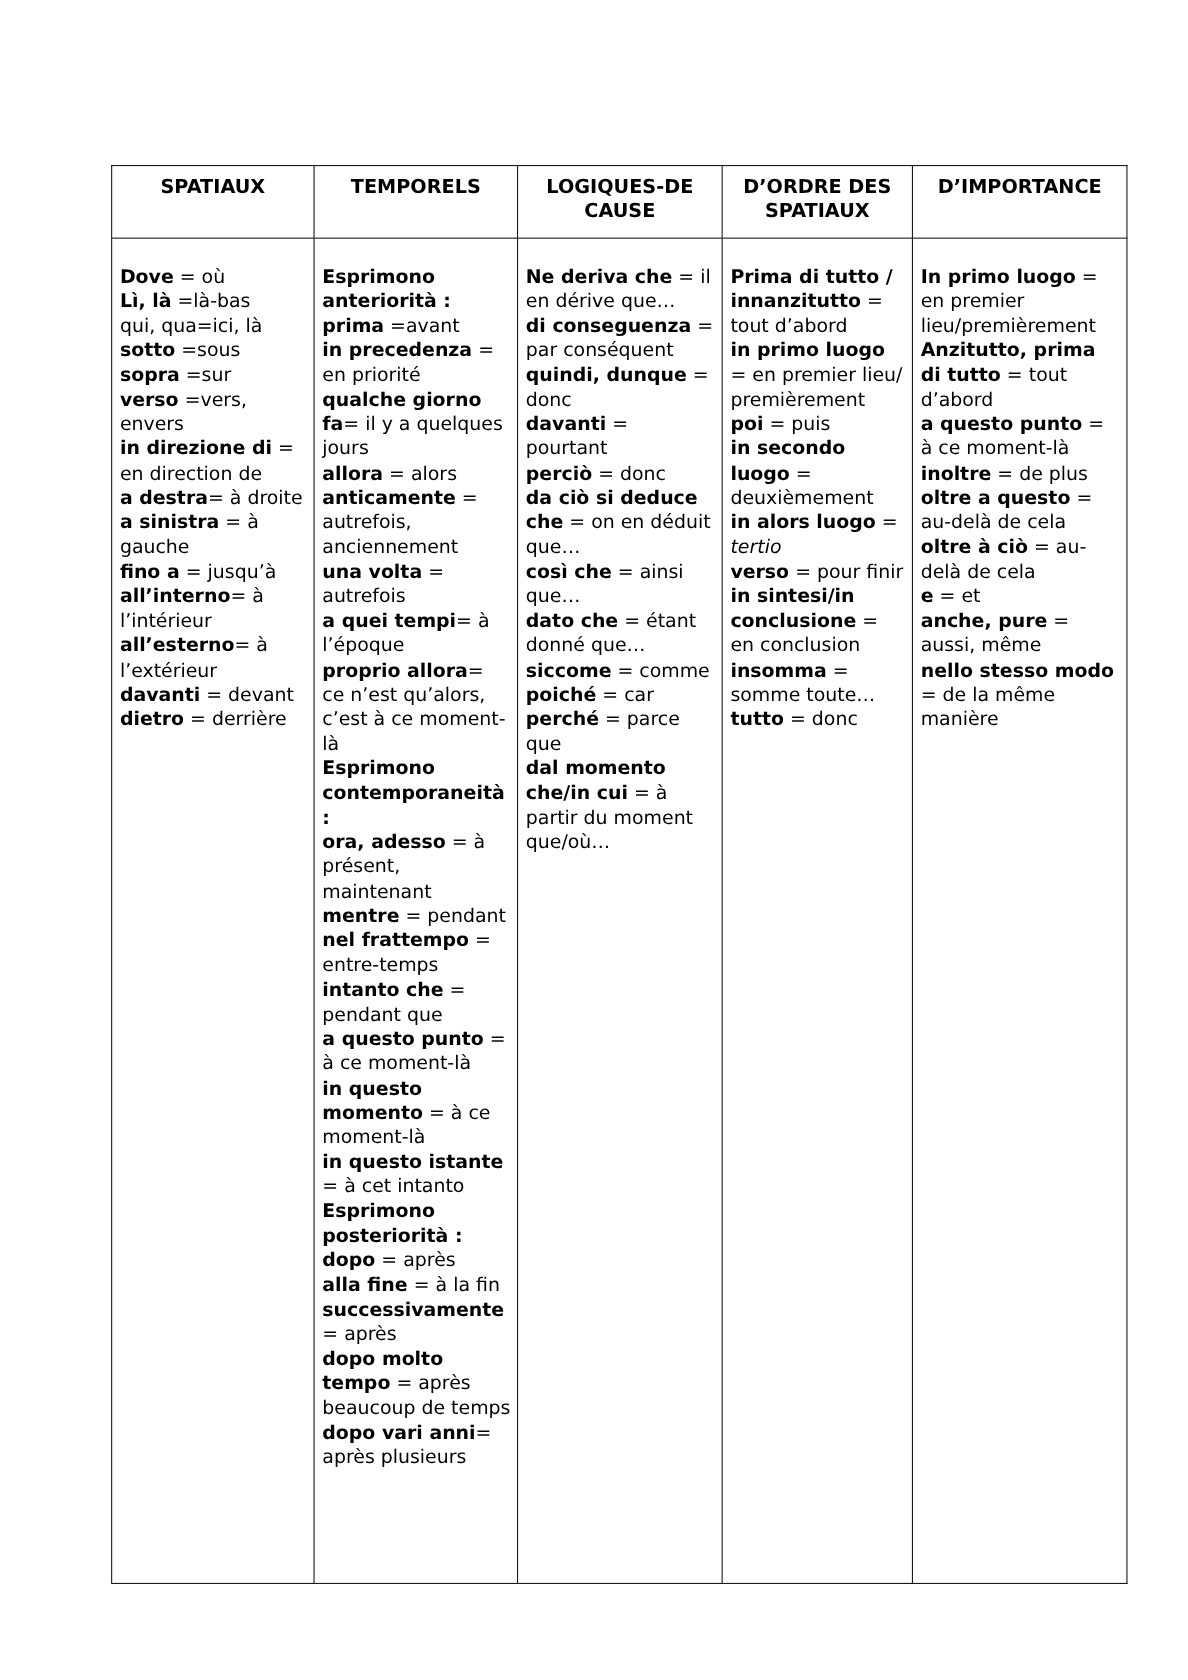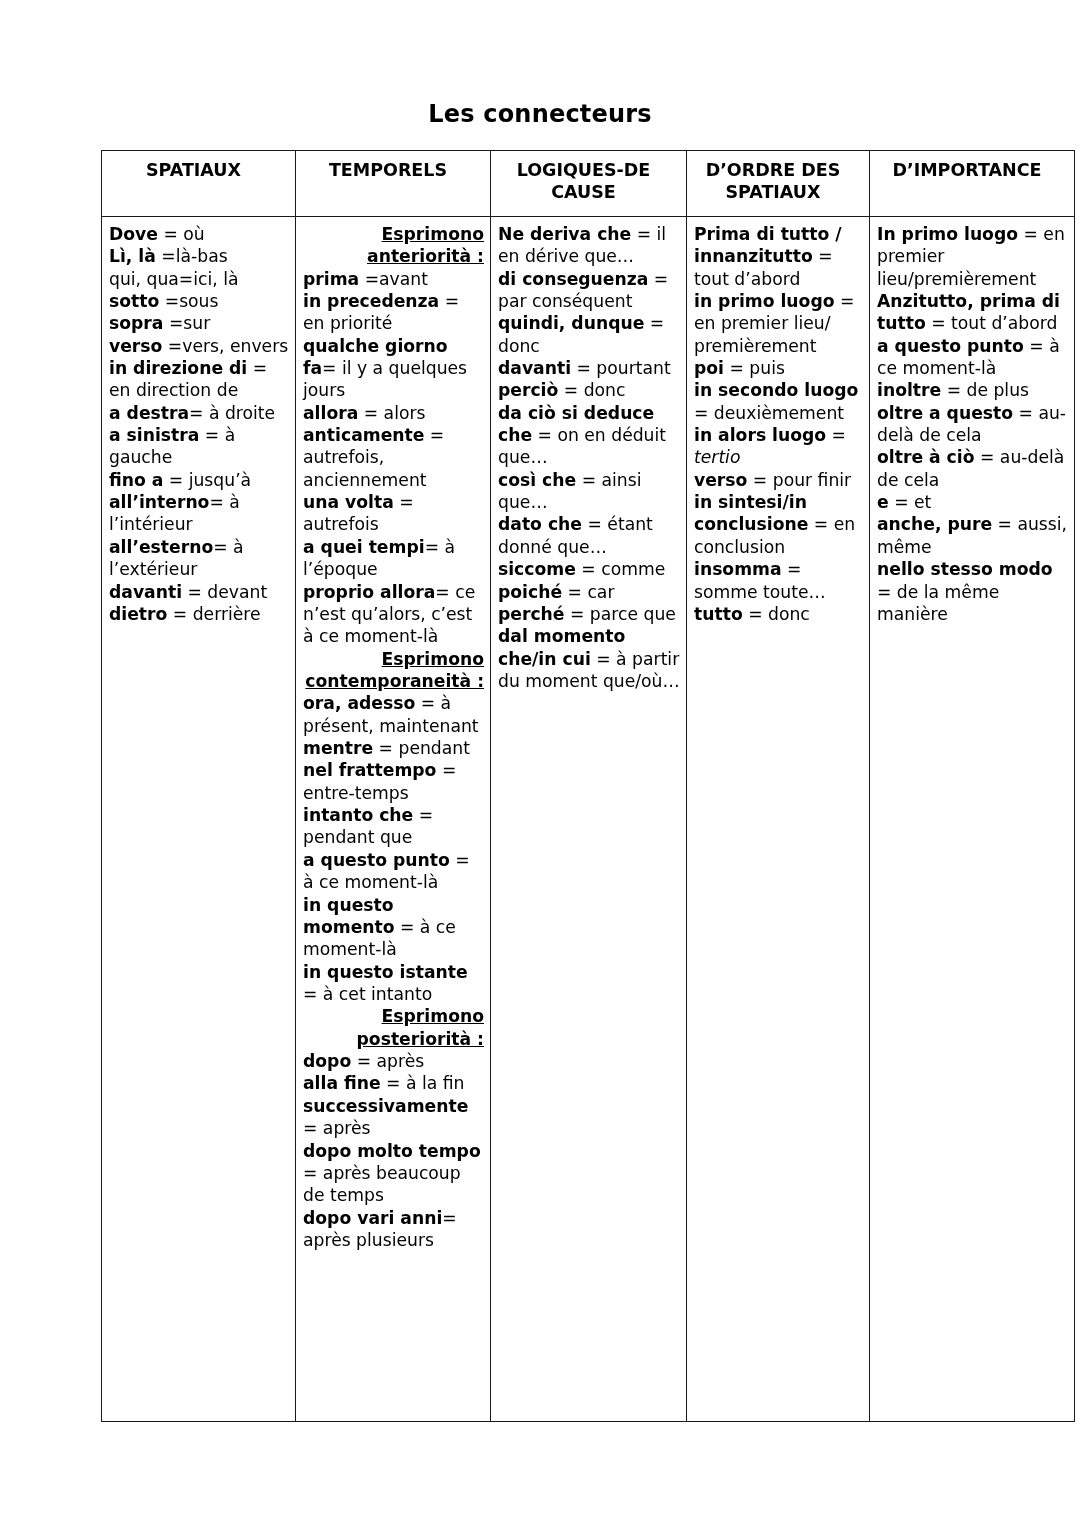--- a/index.html
+++ b/index.html
@@ -47,26 +47,26 @@
   table.connectors td {
     border: 1px solid #1a1a1a;
     vertical-align: top;
     padding: 0;
   }
   table.connectors th {
     text-align: center;
     font-size: 17.5px;
     font-weight: bold;
     line-height: 1.28;
-    padding: 8px 14px 12px 4px;
+    padding: 8px 4px 12px 4px;
     height: 40px;
     vertical-align: top;
   }
   table.connectors td {
-    padding: 6px 6px 8px 7px;
+    padding: 24px 6px 8px 7px;
     height: 1190px;
   }
   .col1 { width: 175px; }
   .col2 { width: 176px; }
   .col3 { width: 177px; margin-left: 12px; }
   .col4 { width: 164px; }
   .col5 { width: 186px; }
 
   .entries {
     font-size: 17.2px;
@@ -80,30 +80,27 @@
   }
   .entry b {
     font-weight: bold;
   }
   .entry i {
     font-style: italic;
   }
   .section-head {
     display: block;
     font-weight: bold;
-    text-decoration: underline;
-    text-align: right;
   }
 </style>
 </head>
 <body>
 
 <div class="page">
 
-  <div class="doc-title">Les connecteurs</div>
 
   <div class="table-wrap">
     <table class="connectors">
       <thead>
         <tr>
           <th class="col1">SPATIAUX</th>
           <th class="col2">TEMPORELS</th>
           <th class="col3">LOGIQUES-DE CAUSE</th>
           <th class="col4">D’ORDRE DES SPATIAUX</th>
           <th class="col5">D’IMPORTANCE</th>

